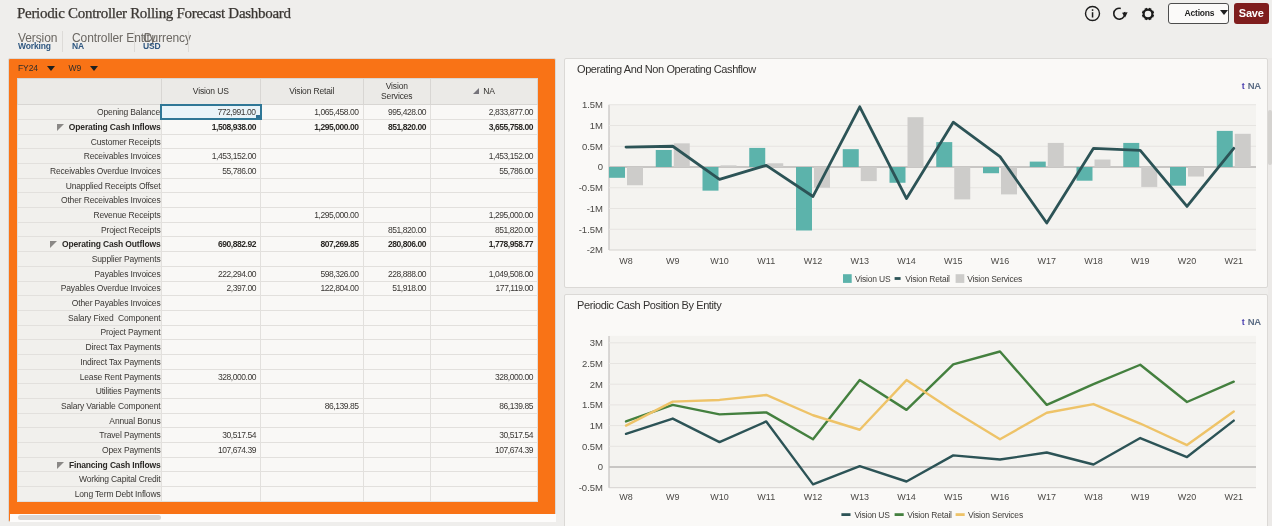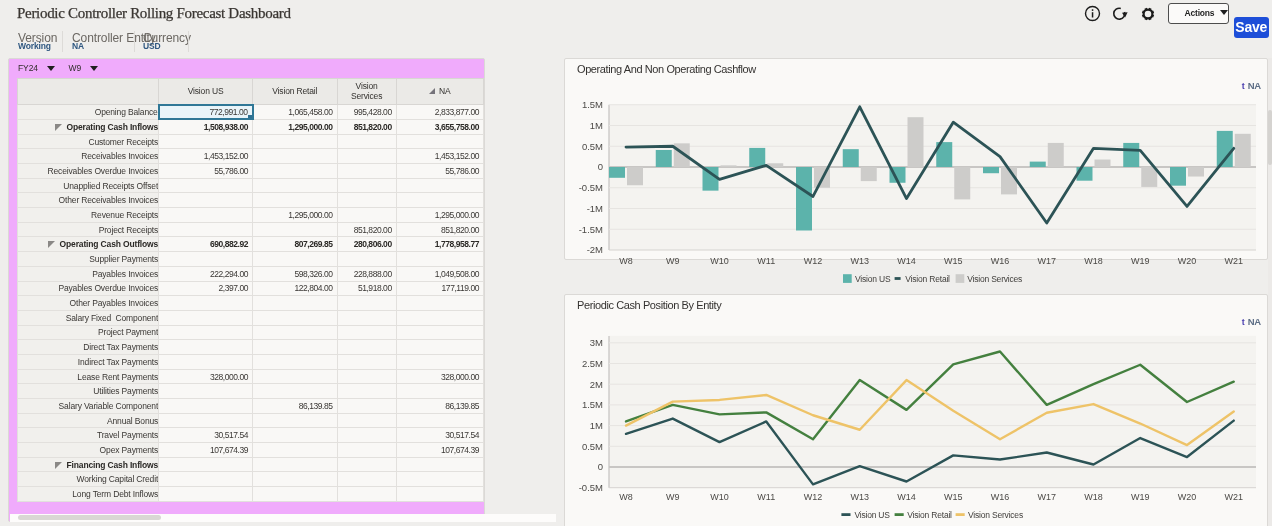--- a/index.html
+++ b/index.html
@@ -5,25 +5,25 @@
 html,body { width:1272px; height:526px; overflow:hidden; background:#efeeec;
   font-family:"Liberation Sans", sans-serif; }
 #title { position:absolute; left:17px; top:5px; font-family:"Liberation Serif", serif;
   font-size:15px; color:#3a3632; letter-spacing:-0.3px; -webkit-text-stroke:0.25px #3a3632; }
 .povlab { position:absolute; font-size:12px; color:#6b6762; letter-spacing:-0.1px; }
 .povval { position:absolute; font-size:8.5px; font-weight:bold; color:#2f5780; letter-spacing:-0.15px; }
 .povsep { position:absolute; width:1px; height:21px; top:31px; background:#dddbd8; }
 #actions { position:absolute; left:1168px; top:3px; width:60.5px; height:20.5px;
   background:#fbfaf9; border:1px solid #4d4d4d; border-radius:3px; font-size:8.5px;
   font-weight:bold; color:#1f1f1f; text-align:right; line-height:18.5px; letter-spacing:-0.2px; }
-#save { position:absolute; left:1234px; top:17px; width:34.5px; height:20.5px;
-  background:#1d4ed8; border-radius:3px; font-size:14px; font-weight:bold; color:#fff;
+#save { position:absolute; left:1234px; top:3px; width:34.5px; height:20.5px;
+  background:#7f1d1d; border-radius:3px; font-size:11px; font-weight:bold; color:#fff;
   text-align:center; line-height:20.5px; letter-spacing:-0.2px; }
 .panel { position:absolute; background:#faf9f7; border:1px solid #dbd9d6; border-radius:2px; }
-#tpanel { left:8px; top:58px; width:477px; height:464px; background:#f0abfc; }
+#tpanel { left:8px; top:58px; width:548px; height:464px; background:#f97316; }
 .ctitle { position:absolute; left:12px; top:3px; font-size:11px; color:#343230; letter-spacing:-0.4px; line-height:14px; }
 .na { position:absolute; font-size:9.5px; font-weight:bold; color:#5d6e86; letter-spacing:-0.2px; }
 .na .t { color:#4a3fb0; font-size:9px; margin-right:3px; }
 .dd { position:absolute; top:4px; font-size:8.5px; color:#2f2d2a; letter-spacing:-0.1px; }
 .dd .ar { display:inline-block; width:0; height:0; border-left:4px solid transparent;
   border-right:4px solid transparent; border-top:5px solid #1f1f1f; margin-left:9px; }
 table.grid { position:absolute; left:8px; top:19px; border-collapse:collapse; table-layout:fixed;
   font-size:8.5px; letter-spacing:-0.15px; color:#3a3734; }
 .grid td, .grid th { border:1px solid #e2e0dd; overflow:hidden; white-space:nowrap; height:14.7px; padding:0; }
 .grid th { background:#ebeae7; font-weight:normal; color:#33312e; text-align:center;
@@ -288,21 +288,21 @@
           <td class="num"></td>
           <td class="num"></td>
         </tr>
       </tbody>
     </table>
   <div id="hscroll">
       <div id="hthumb"></div>
     </div>
 </div>
 
-<div class="panel" id="cpanel1" style="left:564px;top:58px;width:704px;height:202px">
+<div class="panel" id="cpanel1" style="left:564px;top:58px;width:704px;height:230px">
   <div class="ctitle">Operating And Non Operating Cashflow</div>
   <div class="na" style="right:6px;top:21px"><span class="t">t</span>NA</div>
   <svg width="704" height="230" viewBox="0 0 704 230" style="position:absolute;left:0;top:0">
       <rect x="44" y="45.75" width="647" height="145.25" fill="#f4f3f0"></rect>
       <line x1="44" y1="45.75" x2="44" y2="191" stroke="#c4c2c0" stroke-width="1.2"></line>
       <line x1="44" y1="45.75" x2="691" y2="45.75" stroke="#e6e4e1" stroke-width="1"></line>
       <text x="38" y="49.15" font-size="9.5" fill="#4c4a47" text-anchor="end" font-family="Liberation Sans, sans-serif">1.5M</text>
       <line x1="44" y1="66.5" x2="691" y2="66.5" stroke="#e6e4e1" stroke-width="1"></line>
       <text x="38" y="69.9" font-size="9.5" fill="#4c4a47" text-anchor="end" font-family="Liberation Sans, sans-serif">1M</text>
       <line x1="44" y1="87.25" x2="691" y2="87.25" stroke="#e6e4e1" stroke-width="1"></line>

